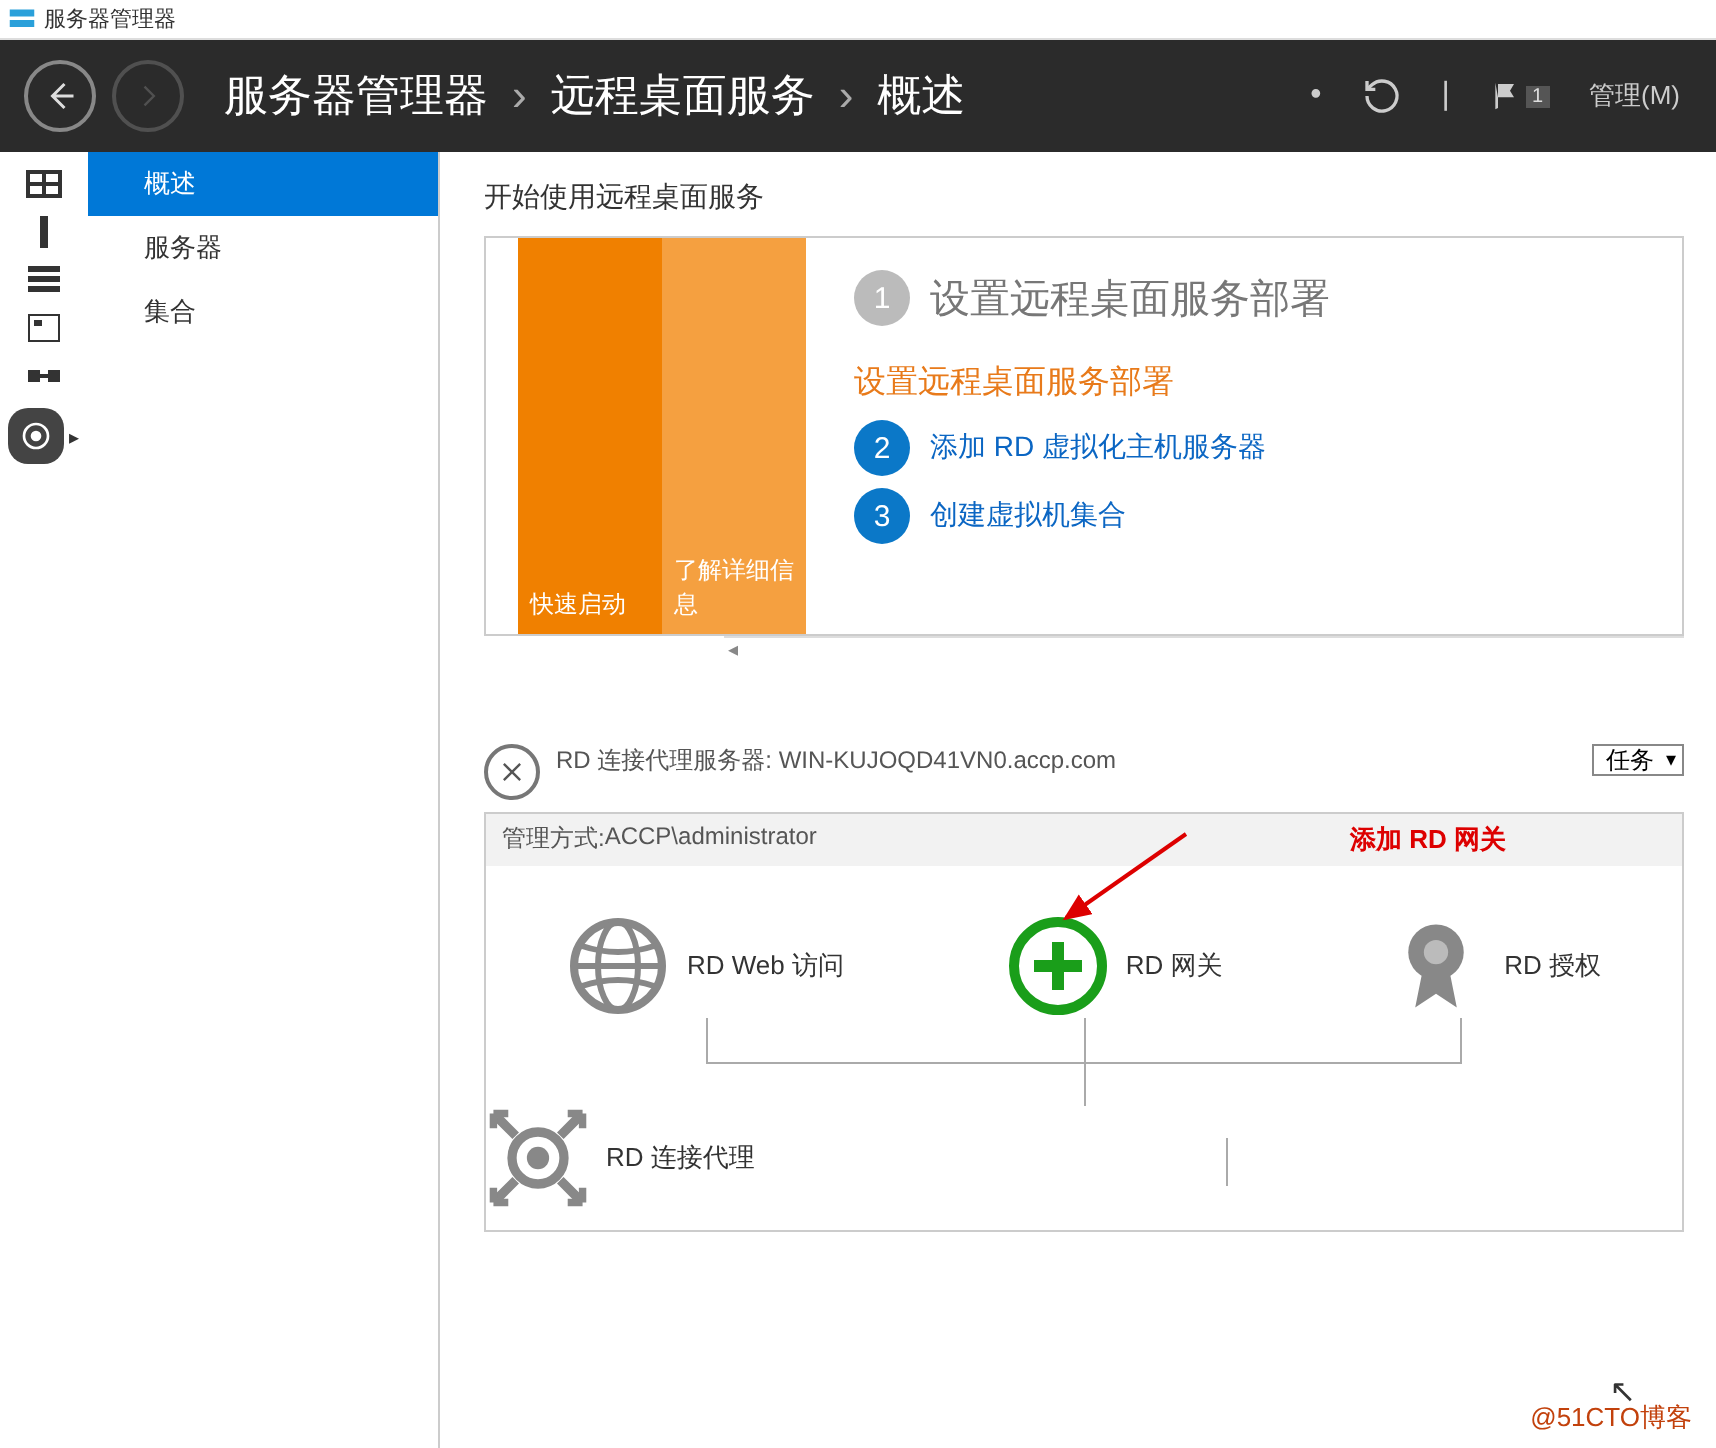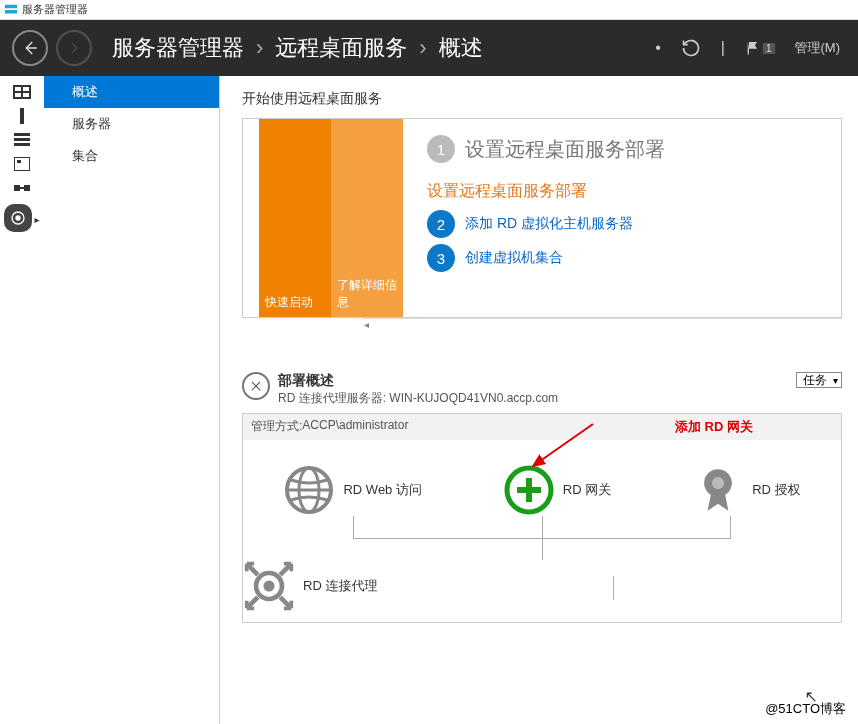--- a/index.html
+++ b/index.html
@@ -63,21 +63,21 @@
   .connH { height:44px; position:relative; }
   .connH .line { position:absolute; top:22px; left:110px; right:110px; height:1px; background:#aaa; }
   .connH .v1 { position:absolute; top:0; left:110px; width:1px; height:22px; background:#aaa; }
   .connH .v2 { position:absolute; top:0; left:50%; width:1px; height:22px; background:#aaa; }
   .connH .v3 { position:absolute; top:0; right:110px; width:1px; height:22px; background:#aaa; }
   .connH .vd { position:absolute; top:22px; left:50%; width:1px; height:22px; background:#aaa; }
   .node2 { display:flex; flex-direction:row; align-items:center; gap:8px; }
   .vdown { width:1px; height:24px; background:#aaa; margin:4px auto 0; }
   
   .arrowWrap { position:absolute; pointer-events:none; }
-  .watermark { position:absolute; right:12px; bottom:6px; font-size:13px; color:#000000; }
+  .watermark { position:absolute; right:12px; bottom:6px; font-size:13px; color:#c2410c; }
   .cursor { position:absolute; right:40px; bottom:18px; font-size:16px; color:#333; }
 </style>
 </head>
 <body>
 
 <div class="titlebar">
   <span class="logo-icon">
     <svg viewBox="0 0 16 16">
         <rect x="1" y="2" width="14" height="4" fill="#2aa0da"></rect>
         <rect x="1" y="8" width="14" height="4" fill="#2aa0da"></rect>
@@ -211,21 +211,20 @@
   <div class="hbar"></div>
 
   <div class="deploy">
     <div class="deployHead">
       <div class="dhIcon">
         <svg width="14" height="14" viewBox="0 0 24 24" fill="none" stroke="#555" stroke-width="2">
             <path d="M5 5l14 14M19 5L5 19"></path>
           </svg>
       </div>
       <div>
-        <div class="dhTitle">部署概述</div>
         <div class="dhSub">
           <span>RD 连接代理服务器: </span><span>WIN-KUJOQD41VN0.accp.com</span>
         </div>
       </div>
       <div class="dhSpacer"></div>
       <div class="taskSel">
           <span>任务</span>
         </div>
     </div>
 

